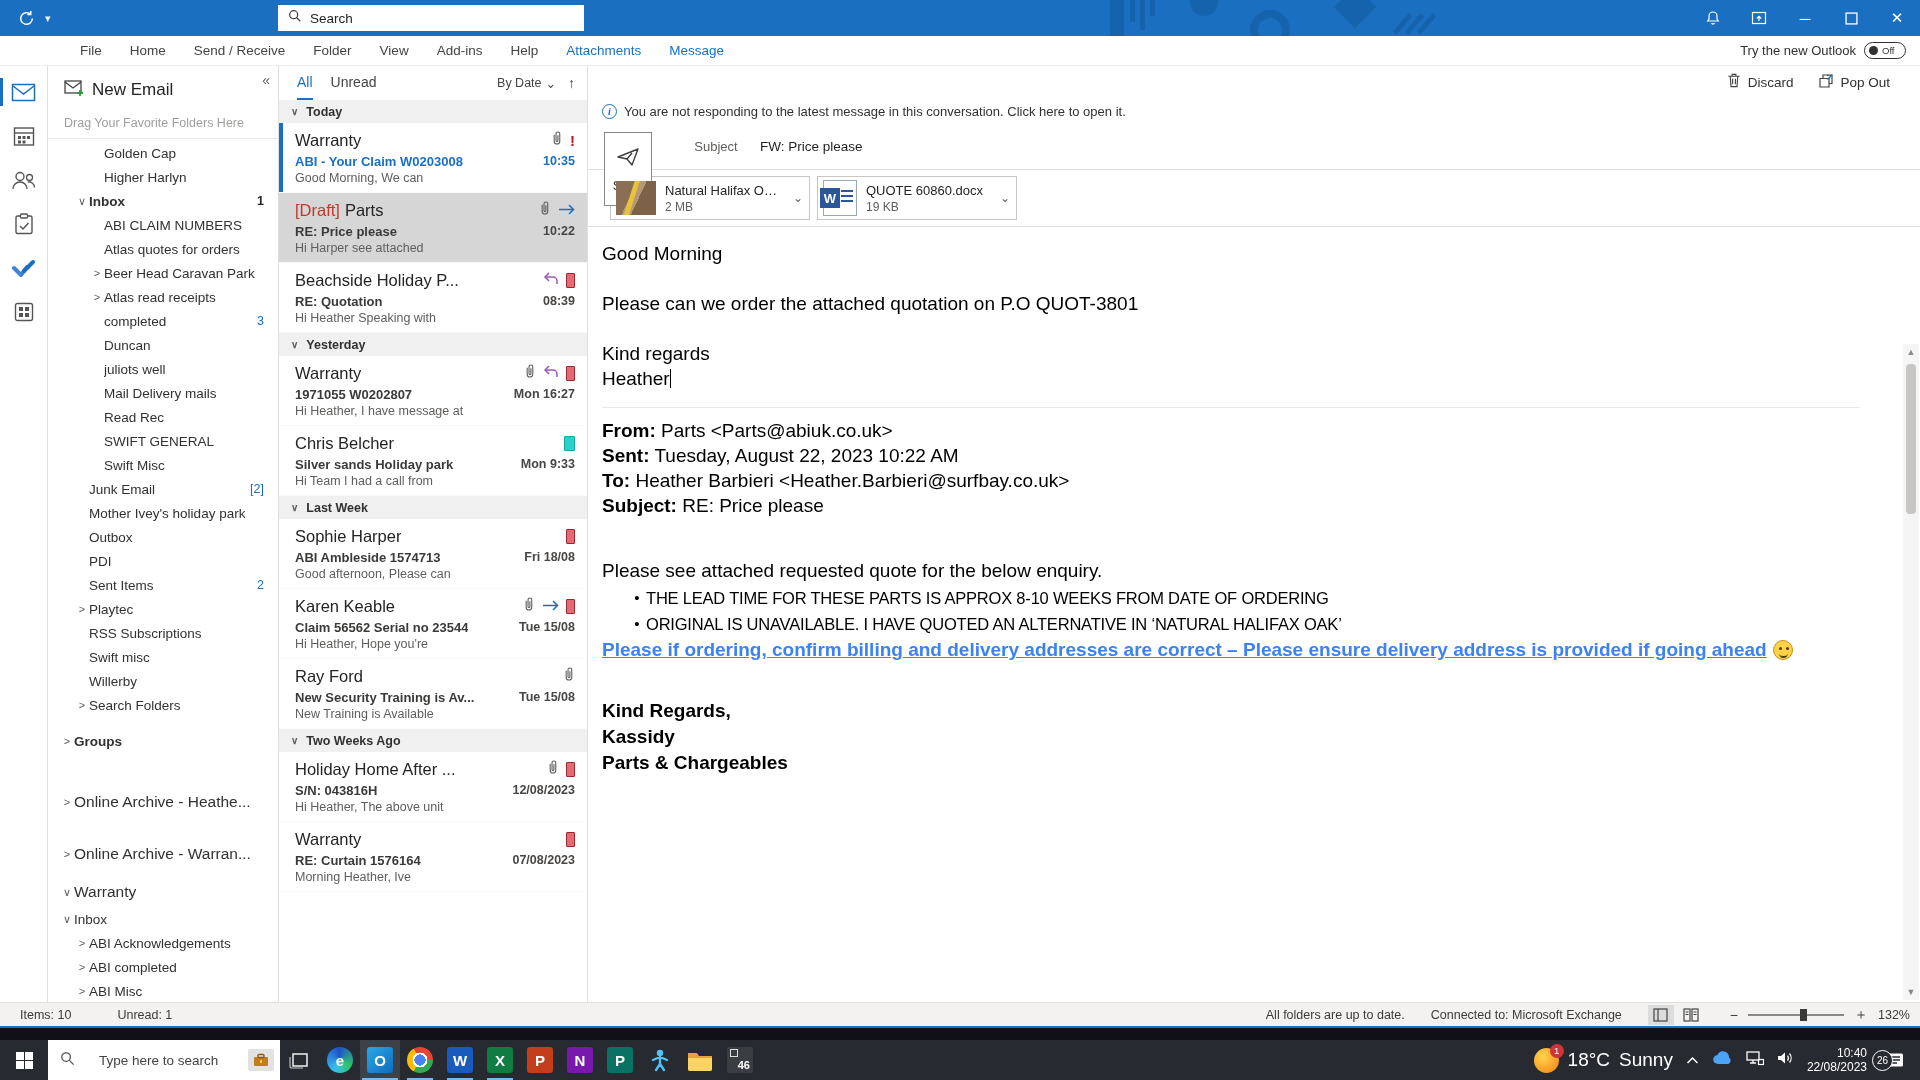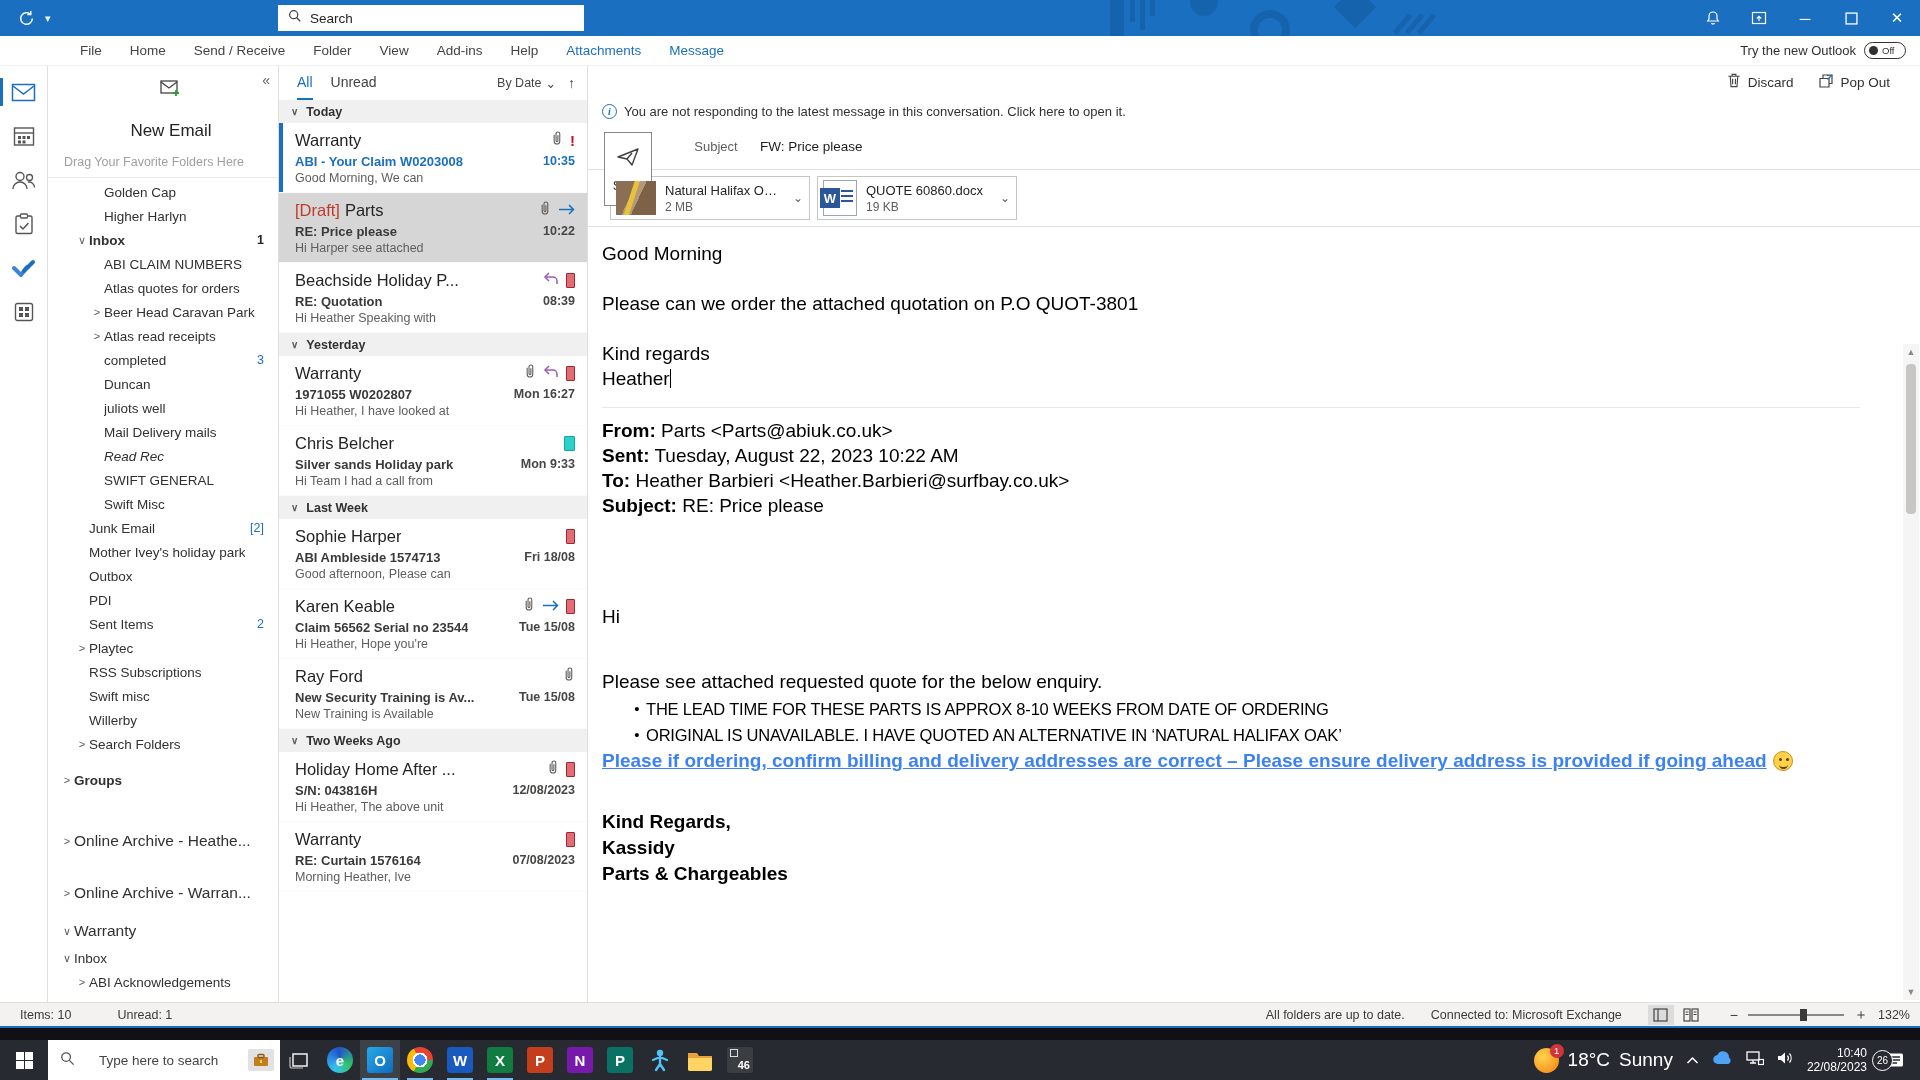--- a/index.html
+++ b/index.html
@@ -36,21 +36,21 @@
   .main { flex:1; display:flex; min-height:0; }
 
   
   .rail { width:48px; border-right:1px solid #e1dfdd; display:flex; flex-direction:column; align-items:center; padding-top:4px; flex:none; }
   .rail-item { width:48px; height:44px; display:flex; align-items:center; justify-content:center; position:relative; }
   .rail-item.sel::before { content:""; position:absolute; left:0; top:8px; bottom:8px; width:3px; background:#1b6fc1; }
 
   
   .folders { width:231px; border-right:1px solid #e1dfdd; position:relative; overflow:hidden; flex:none; padding-top:8px; }
   .collapse-btn { position:absolute; top:6px; right:8px; color:#605e5c; font-size:14px; }
-  .new-email { display:flex; align-items:center; gap:19px; padding:4px 0 6px 16px;flex-direction:column; }
+  .new-email { display:flex; align-items:center; gap:6px; padding:4px 0 6px 16px; }
   .new-email .lbl { font-size:17px; color:#252423; }
   .drag-hint { font-size:12.5px; color:#a19f9d; padding:8px 0 8px 16px; border-bottom:1px solid #edebe9; }
   .folder-list { padding-top:2px; }
   .folder-row { height:24px; display:flex; align-items:center; font-size:13.5px; color:#323130; position:relative; }
   .folder-row .arrow { width:14px; display:inline-block; color:#605e5c; font-size:11px; text-align:center; flex:none; }
   .folder-row .flabel { white-space:nowrap; overflow:hidden; text-overflow:ellipsis; }
   .folder-row.bold .flabel { font-weight:bold; }
   .folder-row.big { height:30px; font-size:15.5px; }
   .folder-row .count { margin-left:auto; margin-right:14px; font-size:12.5px; color:#1b6fc1; }
   .folder-row .count.dark { color:#252423; font-weight:bold; }
@@ -343,21 +343,21 @@
               <span class="flabel">Duncan</span>
             </div>
             <div class="folder-row" style="padding-left: 42px;">
               <span class="arrow"></span>
               <span class="flabel">juliots well</span>
             </div>
             <div class="folder-row" style="padding-left: 42px;">
               <span class="arrow"></span>
               <span class="flabel">Mail Delivery mails</span>
             </div>
-            <div class="folder-row" style="padding-left: 42px; font-style: italic;">
+            <div class="folder-row" style="padding-left: 42px;">
               <span class="arrow"></span>
               <span class="flabel">Read Rec</span>
             </div>
             <div class="folder-row" style="padding-left: 42px;">
               <span class="arrow"></span>
               <span class="flabel">SWIFT GENERAL</span>
             </div>
             <div class="folder-row" style="padding-left: 42px;">
               <span class="arrow"></span>
               <span class="flabel">Swift Misc</span>
@@ -521,21 +521,21 @@
                       <path d="M6 1 2 5l4 4" fill="none" stroke="#9b59b6" stroke-width="1.5"></path>
                       <path d="M2 5h8a4 4 0 0 1 4 4v3" fill="none" stroke="#9b59b6" stroke-width="1.5"></path>
                     </svg></span>
                   <span class="flagbox"></span>
                 </span>
               </div>
               <div class="mi-l2">
                 <span class="mi-subject">1971055 W0202807</span>
                 <span class="mi-time">Mon 16:27</span>
               </div>
-              <div class="mi-l3">Hi Heather,  I have looked at</div>
+              <div class="mi-l3">Hi Heather,  I have message at</div>
             </div>
             <div class="mail-item">
               <div class="mi-l1">
                 <span class="mi-sender">Chris Belcher</span>
                 <span class="mi-icons">
                   <span class="catbox"></span>
                 </span>
               </div>
               <div class="mi-l2">
                 <span class="mi-subject">Silver sands Holiday park</span>
@@ -692,21 +692,20 @@
           <div class="sp25"></div>
           <p>Please can we order the attached quotation on P.O QUOT-3801</p>
           <div class="sp25"></div>
           <p>Kind regards</p>
           <p><span>Heather</span><span class="cursor"></span></p>
           <div class="quote-sep"></div>
           <p class="qh"><b>From:</b><span> Parts &lt;Parts@abiuk.co.uk&gt;</span></p>
           <p class="qh"><b>Sent:</b><span> Tuesday, August 22, 2023 10:22 AM</span></p>
           <p class="qh"><b>To:</b><span> Heather Barbieri &lt;Heather.Barbieri@surfbay.co.uk&gt;</span></p>
           <p class="qh"><b>Subject:</b><span> RE: Price please</span></p>
-          <p style="margin-top:86px">Hi</p>
           <p style="margin-top:40px">Please see attached requested quote for the below enquiry.</p>
           <div class="bullets">
             <div class="b-row">
                 <span class="dot">•</span>
                 <span class="b-txt">THE LEAD TIME FOR THESE PARTS IS APPROX 8-10 WEEKS FROM DATE OF ORDERING</span>
               </div>
             <div class="b-row">
                 <span class="dot">•</span>
                 <span class="b-txt">ORIGINAL IS UNAVAILABLE. I HAVE QUOTED AN ALTERNATIVE IN ‘NATURAL HALIFAX OAK’</span>
               </div>

